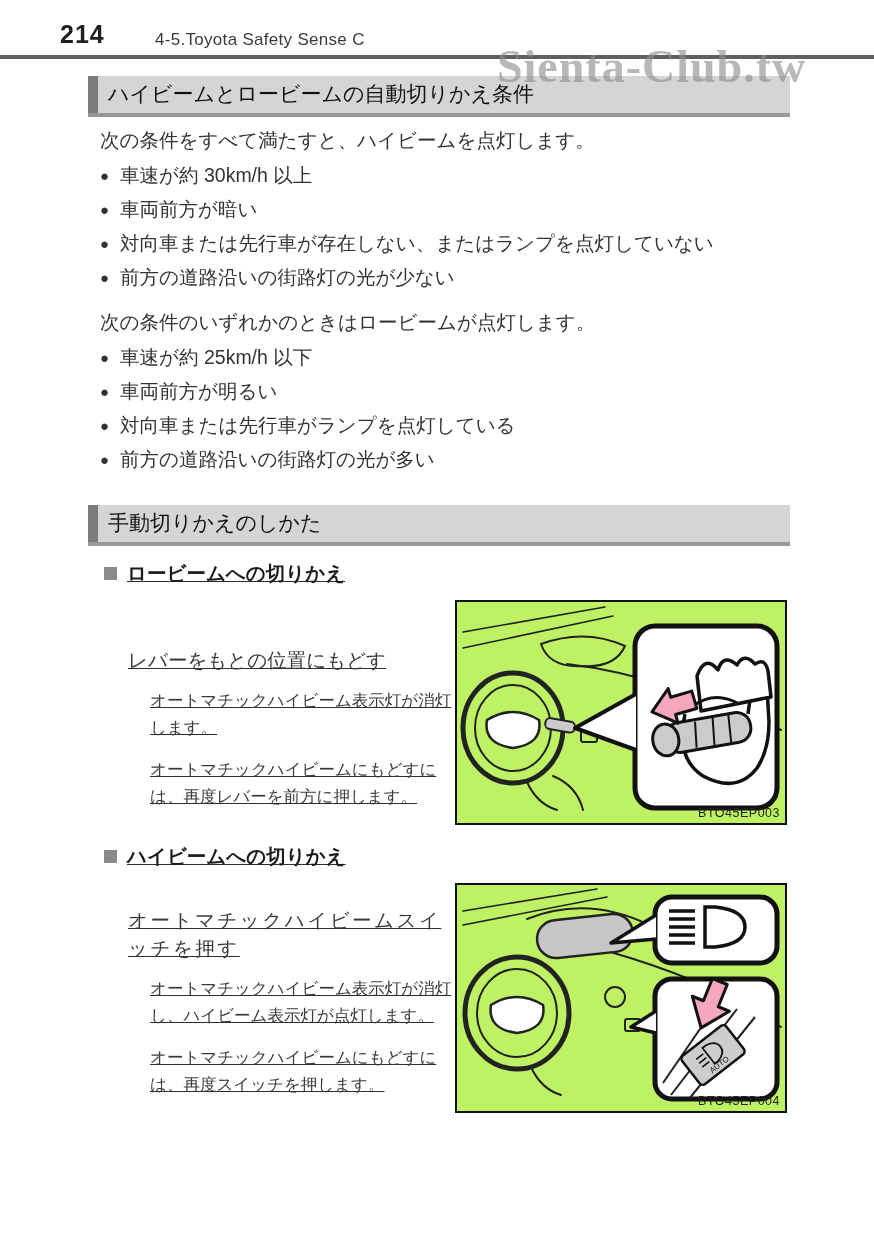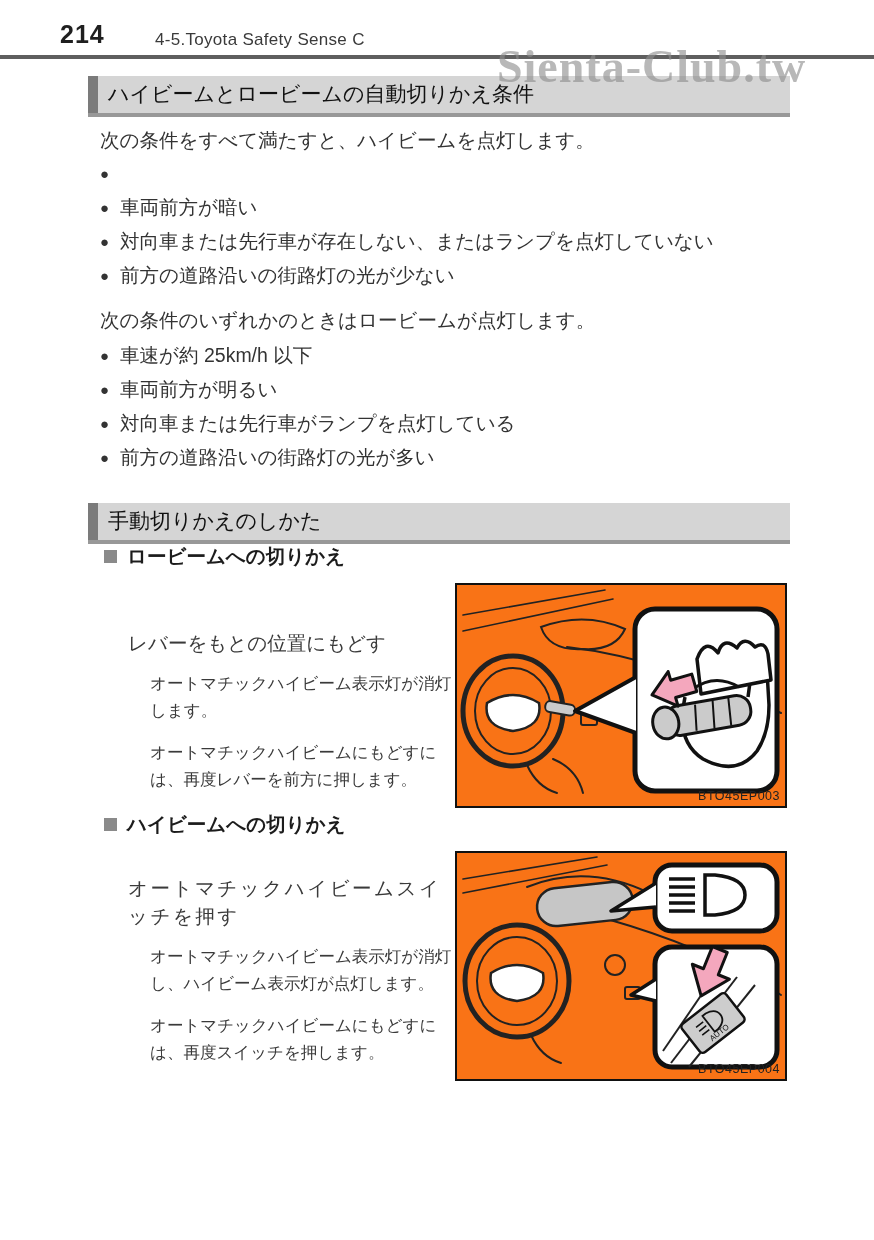--- a/index.html
+++ b/index.html
@@ -25,29 +25,29 @@
     box-shadow:0 4px 0 var(--section-bar-shadow);
     font-size:21px;font-weight:normal;color:#111;
     padding:5px 10px 6px 10px;line-height:26px;
   }
   .bar2{margin-top:28px;}
   .intro{font-size:19.5px;line-height:30px;margin:12px 0 4px 12px;color:#333;}
   ul.cond{list-style:none;margin:0 0 4px 12px;padding:0;}
   ul.cond li{display:flex;gap:11px;line-height:32px;font-size:19.5px;color:#333;align-items:baseline;}
   .dot{font-size:15px;flex:none;transform:translateY(-1px);}
   
-  .sub{margin-top:3px;}
+  .sub{margin-top:18px;text-decoration:underline;}
   .sub-title{margin-left:16px;display:flex;align-items:center;gap:10px;font-size:19.5px;font-weight:bold;color:#1c1c1c;}
   .sq{width:13px;height:13px;background:#8a8a8a;flex:none;font-size:0;}
   .sub-body{display:flex;margin-left:40px;margin-top:13px;align-items:flex-end;}
   .sub-text{width:327px;flex:none;}
   .step{font-size:19.5px;line-height:28px;color:#3a3a3a;margin:0 0 13px 0;}
   .step.spaced{letter-spacing:2.5px;}
   .note{font-size:16.5px;line-height:27px;color:#3a3a3a;margin:0 0 15px 22px;}
-  figure.illu{margin:0;flex:none;position:relative;border:2px solid #111;background:#f97316;}
+  figure.illu{margin:0;flex:none;position:relative;border:2px solid #111;background:#bef264;}
   .f1{width:328px;height:221px;}
   .f2{width:328px;height:226px;}
   figcaption{
     position:absolute;right:5px;bottom:3px;
     font-size:12.5px;color:#222;letter-spacing:.5px;
     font-family:"Liberation Sans","DejaVu Sans",sans-serif;
   }
   svg{display:block;}
 </style>
 </head>
@@ -59,20 +59,21 @@
 <div class="watermark">Sienta-Club.tw</div>
 
 <div class="content">
 
   <div class="section-bar">ハイビームとロービームの自動切りかえ条件</div>
 
   <p class="intro">次の条件をすべて満たすと、ハイビームを点灯します。</p>
   <ul class="cond">
       <li>
       <span class="dot">●</span>
+      <span>車速が約 30km/h 以上</span>
     </li>
       <li>
       <span class="dot">●</span>
       <span>車両前方が暗い</span>
     </li>
       <li>
       <span class="dot">●</span>
       <span>対向車または先行車が存在しない、またはランプを点灯していない</span>
     </li>
       <li>

